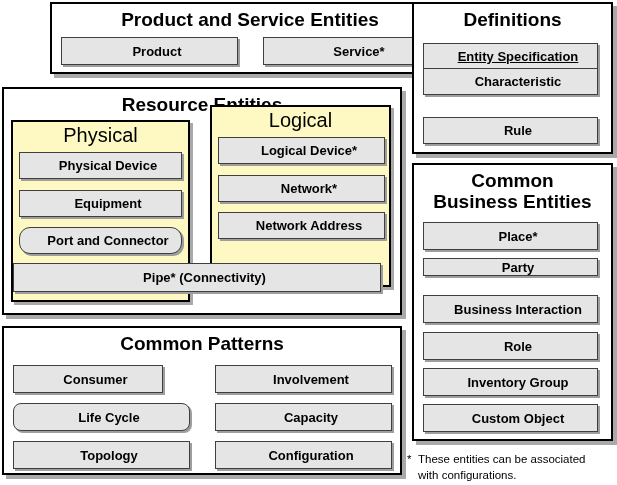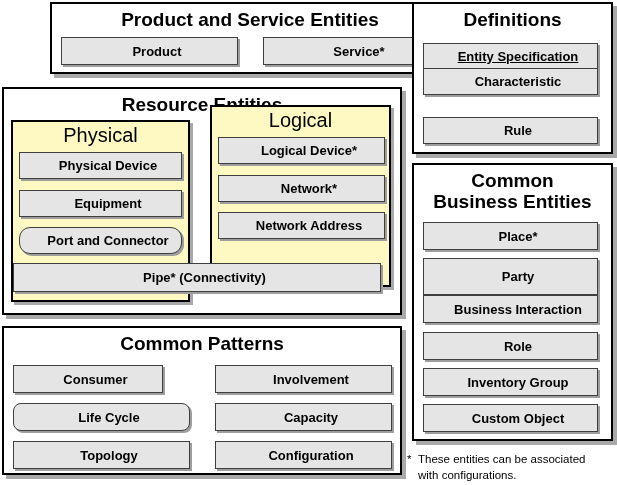--- a/index.html
+++ b/index.html
@@ -125,21 +125,21 @@
     <div class="ebox" style="left:9px; top:64px; width:175px; height:27px;">Characteristic</div>
     <div class="ebox" style="left:9px; top:113px; width:175px; height:27px;">Rule</div>
   </div>
 
   <div class="panel" style="left:412px; top:163px; width:201px; height:278px;">
     <div class="panel-title">
       <span class="title-line">Common</span>
       <span class="title-line">Business Entities</span>
     </div>
     <div class="ebox" style="left:9px; top:57px; width:175px; height:28px;">Place*</div>
-    <div class="ebox" style="left:9px; top:93px; width:175px; height:37px;">Party</div>
+    <div class="ebox" style="left:9px; top:93px; width:175px; height:18px;">Party</div>
     <div class="ebox" style="left:9px; top:130px; width:175px; height:28px;">Business Interaction</div>
     <div class="ebox" style="left:9px; top:167px; width:175px; height:28px;">Role</div>
     <div class="ebox" style="left:9px; top:203px; width:175px; height:28px;">Inventory Group</div>
     <div class="ebox" style="left:9px; top:239px; width:175px; height:28px;">Custom Object</div>
   </div>
 
   <div class="footnote">
     <span class="fn-marker">*</span>
     <span>These entities can be associated</span>
     <span class="fn-line2">with configurations.</span>

